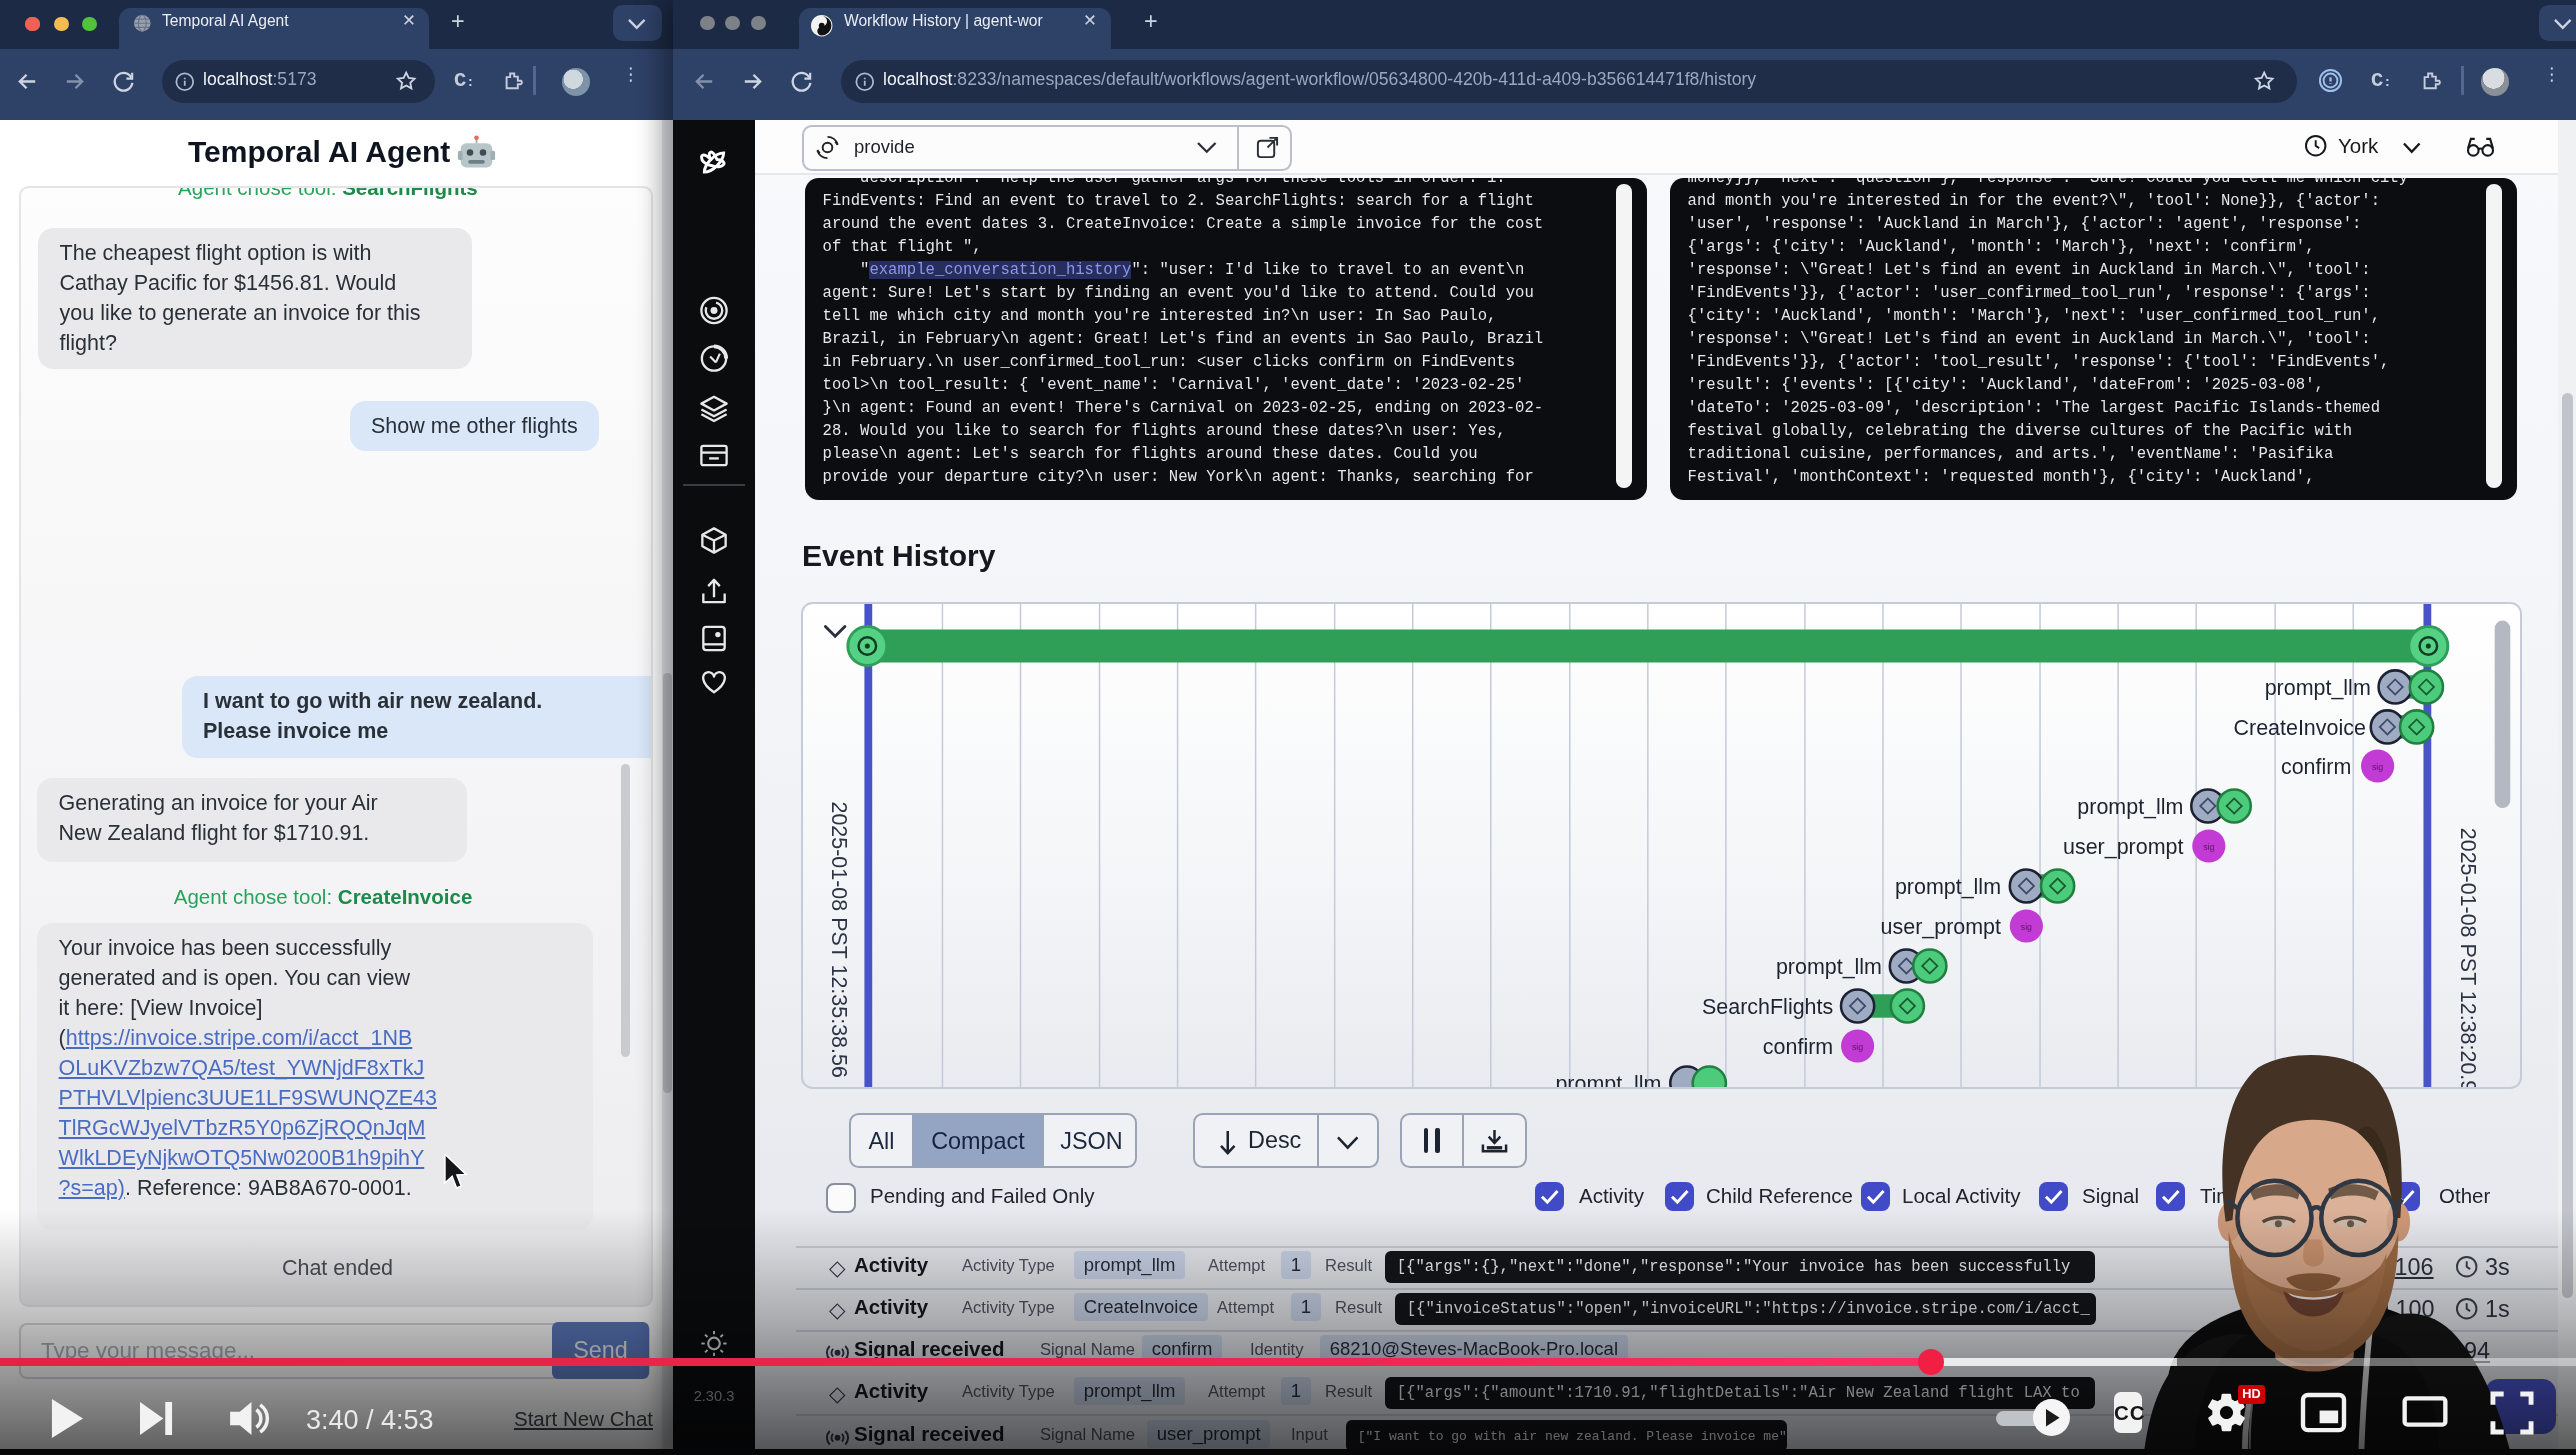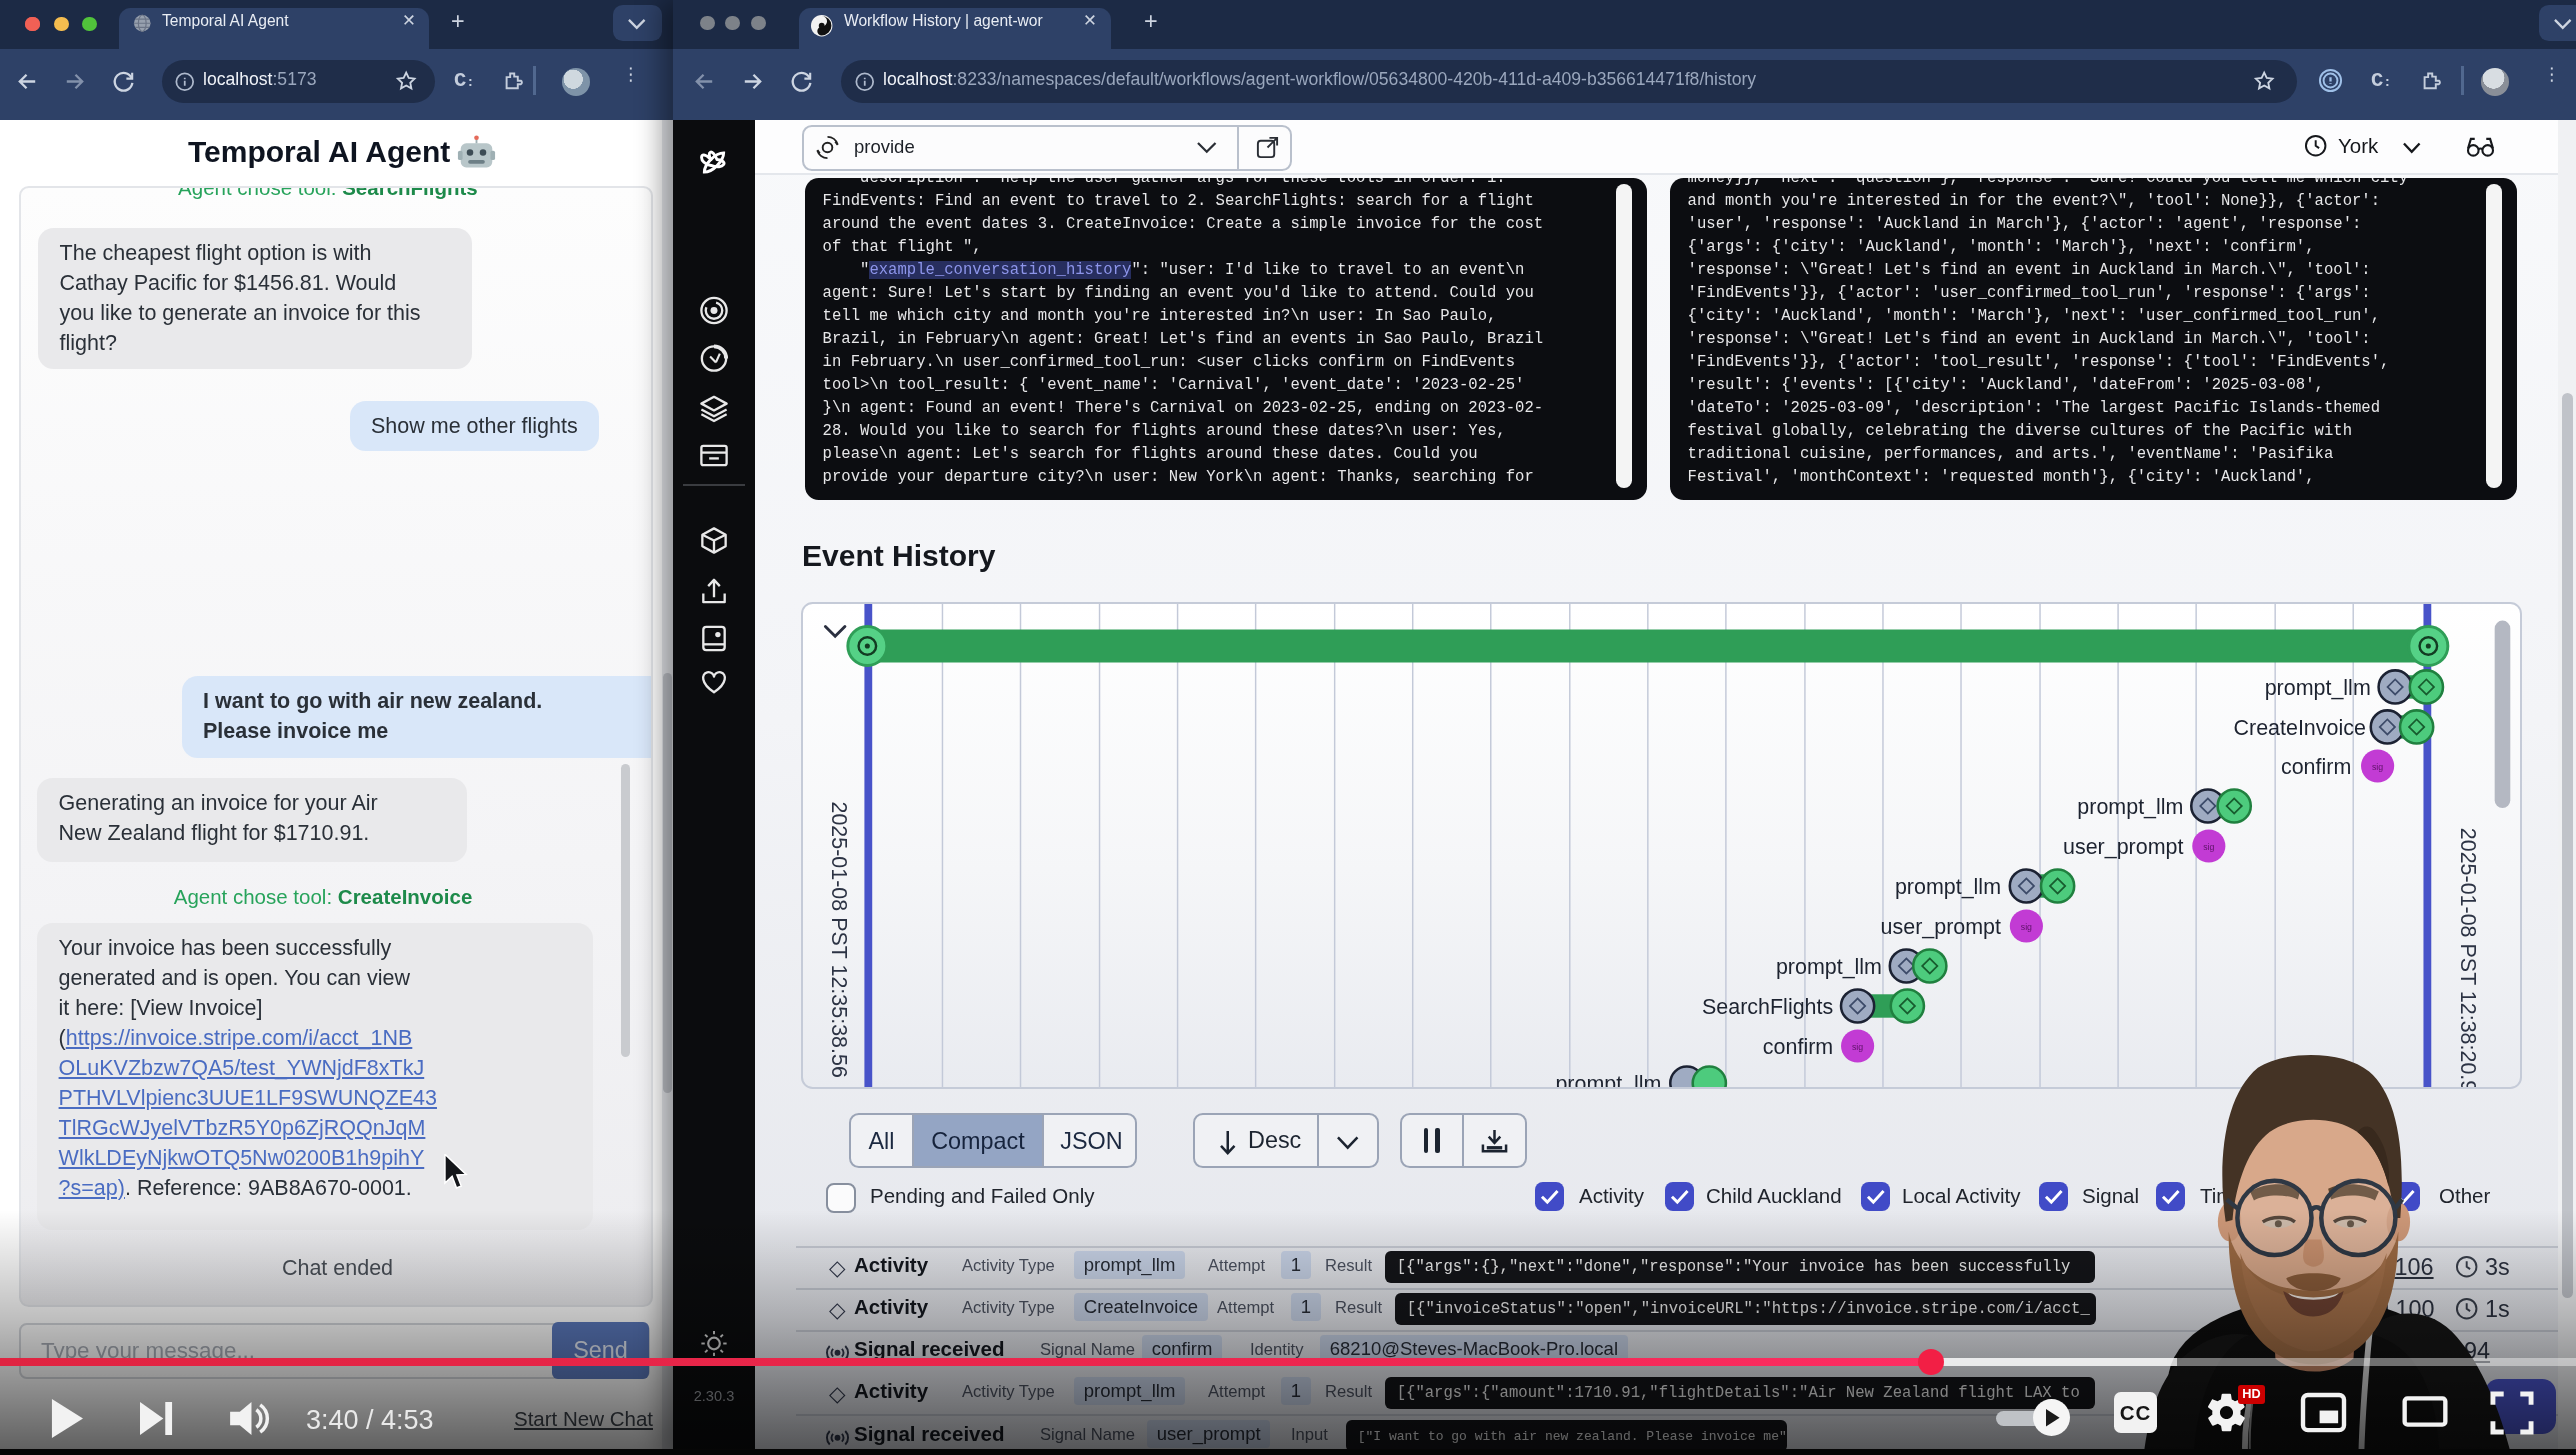--- a/index.html
+++ b/index.html
@@ -472,21 +472,21 @@
         <svg width="21.5" height="19.5" viewBox="0 0 22 20" fill="none" stroke="#fff" stroke-width="3">
           <path d="M3 10 L8.5 15.5 L19 4"></path>
         </svg>
       </div>
     <div class="cklbl" style="left:906px;top:1184px;">Activity</div>
     <div class="ck" style="left:992px;top:1182px;">
         <svg width="21.5" height="19.5" viewBox="0 0 22 20" fill="none" stroke="#fff" stroke-width="3">
           <path d="M3 10 L8.5 15.5 L19 4"></path>
         </svg>
       </div>
-    <div class="cklbl" style="left:1033px;top:1184px;">Child Auckland</div>
+    <div class="cklbl" style="left:1033px;top:1184px;">Child Reference</div>
     <div class="ck" style="left:1188px;top:1182px;">
         <svg width="21.5" height="19.5" viewBox="0 0 22 20" fill="none" stroke="#fff" stroke-width="3">
           <path d="M3 10 L8.5 15.5 L19 4"></path>
         </svg>
       </div>
     <div class="cklbl" style="left:1229px;top:1184px;">Local Activity</div>
     <div class="ck" style="left:1366px;top:1182px;">
         <svg width="21.5" height="19.5" viewBox="0 0 22 20" fill="none" stroke="#fff" stroke-width="3">
           <path d="M3 10 L8.5 15.5 L19 4"></path>
         </svg>
@@ -653,21 +653,21 @@
       <path d="M0 10 H10 L22 0 V34 L10 24 H0 Z" fill="#f2f2f2"></path>
       <path d="M27 8 a11 11 0 0 1 0 18 M31 3 a17 17 0 0 1 0 28" stroke="#f2f2f2" stroke-width="3.6" fill="none"></path>
     </svg>
   <div class="abs" style="left:306px;top:1405px;font-size:27px;color:#e9e9e9;">3:40 / 4:53</div>
 
   <div class="abs" style="left:1996px;top:1411px;width:62px;height:14.6px;background:#bfc2c6;border-radius:7.8px;"></div>
   <div class="dot" style="left:2033px;top:1399px;width:37px;height:37px;background:#f5f5f5;"></div>
   <svg class="abs" style="left:2045px;top:1409px;" width="14.6" height="17.6" viewBox="0 0 15 18">
       <path d="M1 0 L15 9 L1 18 Z" fill="#1a1a1a"></path>
     </svg>
-  <div class="abs" style="left:2114px;top:1392px;width:43px;height:41px;background:#f2f2f2;border-radius:6.8px;text-align:center;line-height:41px;font-size:20.5px;font-weight:bold;color:#161616;letter-spacing:1px;">CC</div>
+  <div class="abs" style="left:2114px;top:1392px;width:28px;height:41px;background:#f2f2f2;border-radius:6.8px;text-align:center;line-height:41px;font-size:20.5px;font-weight:bold;color:#161616;letter-spacing:1px;">CC</div>
   <svg class="abs" style="left:2204px;top:1390px;" width="45" height="45" viewBox="0 0 24 24">
       <path fill="#f2f2f2" d="M19.4 13c0-.3.1-.6.1-1s0-.7-.1-1l2.1-1.7c.2-.2.2-.4.1-.6l-2-3.5c-.1-.2-.4-.3-.6-.2l-2.5 1c-.5-.4-1.1-.7-1.7-1L14.4 2.4c0-.2-.2-.4-.5-.4h-4c-.2 0-.4.2-.5.4l-.4 2.6c-.6.3-1.2.6-1.7 1l-2.5-1c-.2-.1-.5 0-.6.2l-2 3.5c-.1.2-.1.5.1.6L4.5 11c0 .3-.1.6-.1 1s0 .7.1 1l-2.1 1.7c-.2.2-.2.4-.1.6l2 3.5c.1.2.4.3.6.2l2.5-1c.5.4 1.1.7 1.7 1l.4 2.6c0 .2.2.4.5.4h4c.2 0 .4-.2.5-.4l.4-2.6c.6-.3 1.2-.6 1.7-1l2.5 1c.2.1.5 0 .6-.2l2-3.5c.1-.2.1-.5-.1-.6L19.4 13zM12 15.5c-1.9 0-3.5-1.6-3.5-3.5s1.6-3.5 3.5-3.5 3.5 1.6 3.5 3.5-1.6 3.5-3.5 3.5z"></path>
     </svg>
   <div class="abs" style="left:2238px;top:1385px;width:27px;height:18.5px;background:#cc0000;border-radius:2.9px;text-align:center;line-height:18.5px;font-size:12.7px;font-weight:bold;color:#fff;">HD</div>
   <svg class="abs" style="left:2300px;top:1392px;" width="47" height="41" viewBox="0 0 48 42">
       <rect x="3" y="3" width="42" height="36" rx="5" fill="none" stroke="#f2f2f2" stroke-width="4.5"></rect>
       <rect x="20" y="19" width="19" height="13" fill="#f2f2f2"></rect>
     </svg>
   <svg class="abs" style="left:2402px;top:1396px;" width="46" height="31" viewBox="0 0 47 32">
       <rect x="2.5" y="2.5" width="42" height="27" rx="3" fill="none" stroke="#f2f2f2" stroke-width="4.5"></rect>

